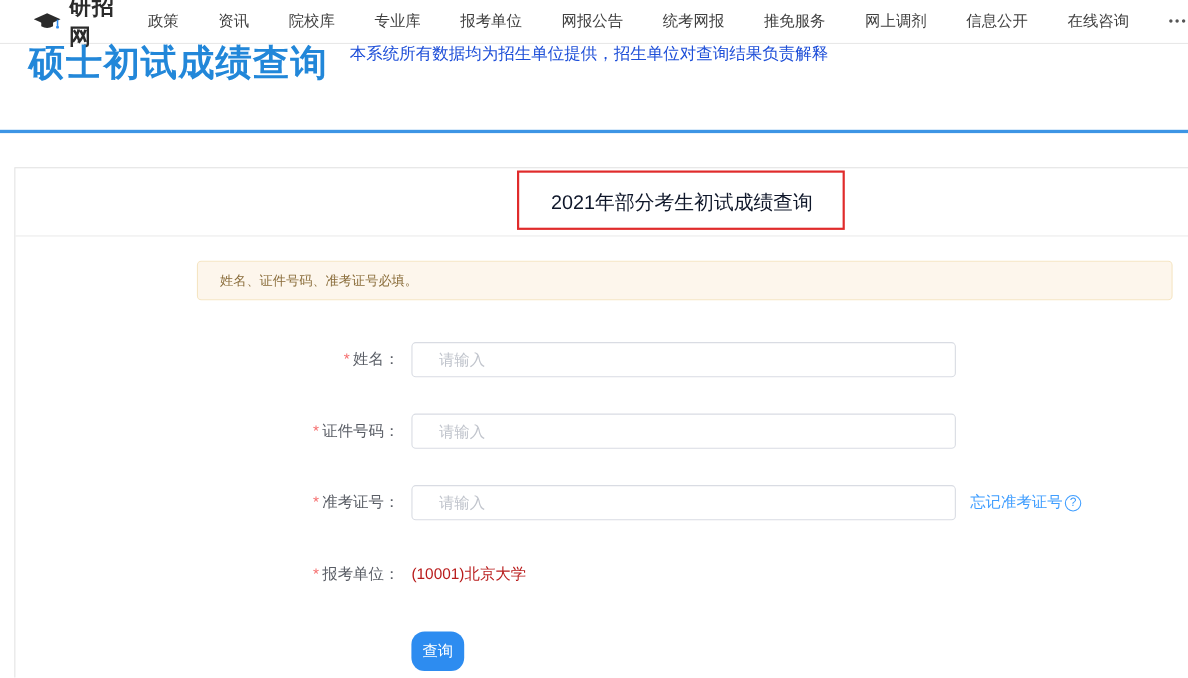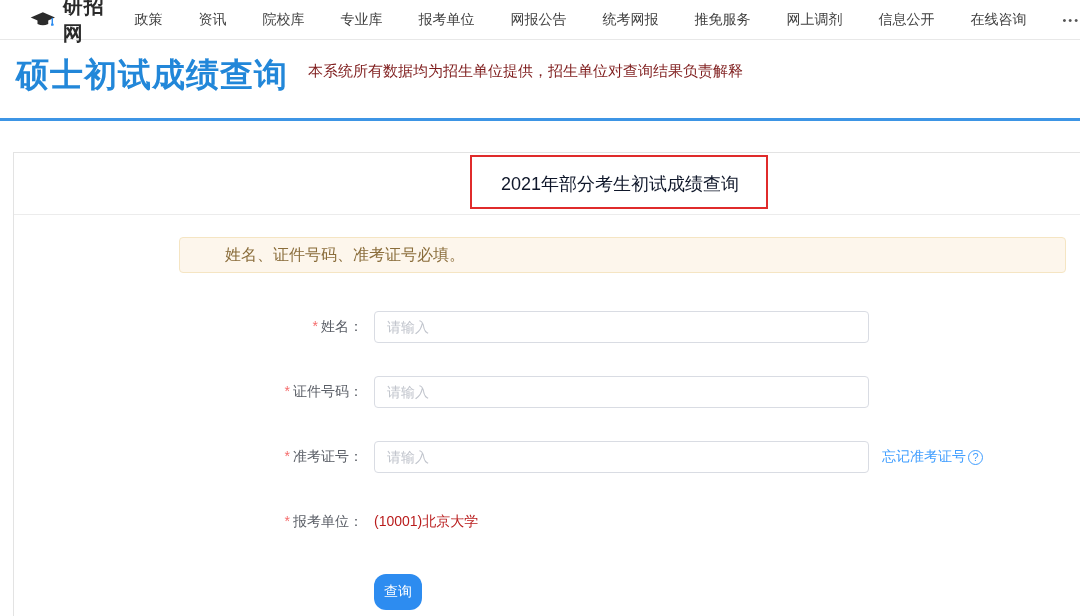--- a/index.html
+++ b/index.html
@@ -11,50 +11,50 @@
   .topnav { height:40px; display:flex; align-items:center; padding-left:30px;
     border-bottom:1px solid #e8e8e8; background:#fff; }
   .logo { display:flex; align-items:center; cursor:pointer; }
   .logo svg { width:34px; height:22px; margin-right:7px; }
   .logo-text { font-size:20px; font-weight:bold; color:#2b2b2b; letter-spacing:1px; }
   .navlinks { display:flex; align-items:center; margin-left:24px; gap:36px; }
   .navlinks a { font-size:14px; color:#404040; text-decoration:none; white-space:nowrap; cursor:pointer; }
   .nav-more { font-size:11px; color:#555; letter-spacing:2px; cursor:pointer; }
 
   
-  .pagehead { height:78px; display:flex; align-items:center; padding:0 0 10px 16px; }
+  .pagehead { height:78px; display:flex; align-items:flex-start; padding:0 0 10px 26px; }
   .pagehead-title { font-size:33px; font-weight:bold; color:#2287d9; letter-spacing:1px; line-height:1; }
-  .pagehead-sub { font-size:15px; color:#7f1d1d; margin-left:20px; padding-bottom:5px; }
+  .pagehead-sub { font-size:15px; color:#1d4ed8; margin-left:20px; padding-bottom:5px; }
   .blue-rule { height:3px; background:#3d95e5; width:1080px; }
 
   
   .card { position:absolute; left:13px; top:152px; width:1214px; height:700px;
     background:#fff; border:1px solid #e3e3e3; }
   .card-head { height:62px; display:flex; align-items:center; justify-content:center;
     border-bottom:1px solid #ececec; }
   .card-title { font-size:18px; color:#0f172a; }
 
   
   .annotation-box { position:absolute; left:470px; top:155px; width:298px; height:54px;
     border:2px solid #e02b2b; pointer-events:none; z-index:5; }
 
   
   .alert { margin:22px 0 0 165px; width:887px; height:36px; background:#fdf6ec;
     border:1px solid #f5e5c3; border-radius:4px; display:flex; align-items:center;
     padding-left:20px; }
-  .alert-text { font-size:16px; color:#8a6d3b;margin-left:25px; }
+  .alert-text { font-size:12px; color:#8a6d3b; }
 
   
   .form-row { display:flex; align-items:center; height:32px; margin-top:33px; }
   .row-first { margin-top:38px; }
   .form-label { width:349px; text-align:right; font-size:14px; color:#5a5e66; white-space:nowrap; }
   .req { color:#f56c6c; margin-right:3px; font-size:14px; }
   .form-control { margin-left:11px; display:flex; align-items:center; }
   .text-input { width:495px; height:32px; border:1px solid #d9dce3; border-radius:4px;
-    padding:0 12px; font-size:14px; color:#333; outline:none; background:#fff;
+    padding:0 24px; font-size:14px; color:#333; outline:none; background:#fff;
     font-family:"Liberation Sans","DejaVu Sans",sans-serif; }
   .text-input::placeholder { color:#c0c4cc; }
   .forgot-link { margin-left:13px; font-size:14px; color:#409eff; text-decoration:none;
     display:inline-flex; align-items:center; cursor:pointer; white-space:nowrap; }
   .q-circle { width:15px; height:15px; border:1px solid #409eff; border-radius:50%;
     display:inline-flex; align-items:center; justify-content:center; font-size:11px;
     margin-left:2px; color:#409eff; }
   .static-value { font-size:14px; color:#b91c1c; }
   .submit-btn { margin-left:360px; margin-top:36px; width:48px; height:36px;
     background:#2d8cf0; color:#fff; font-size:14px; border:none; border-radius:12px;

